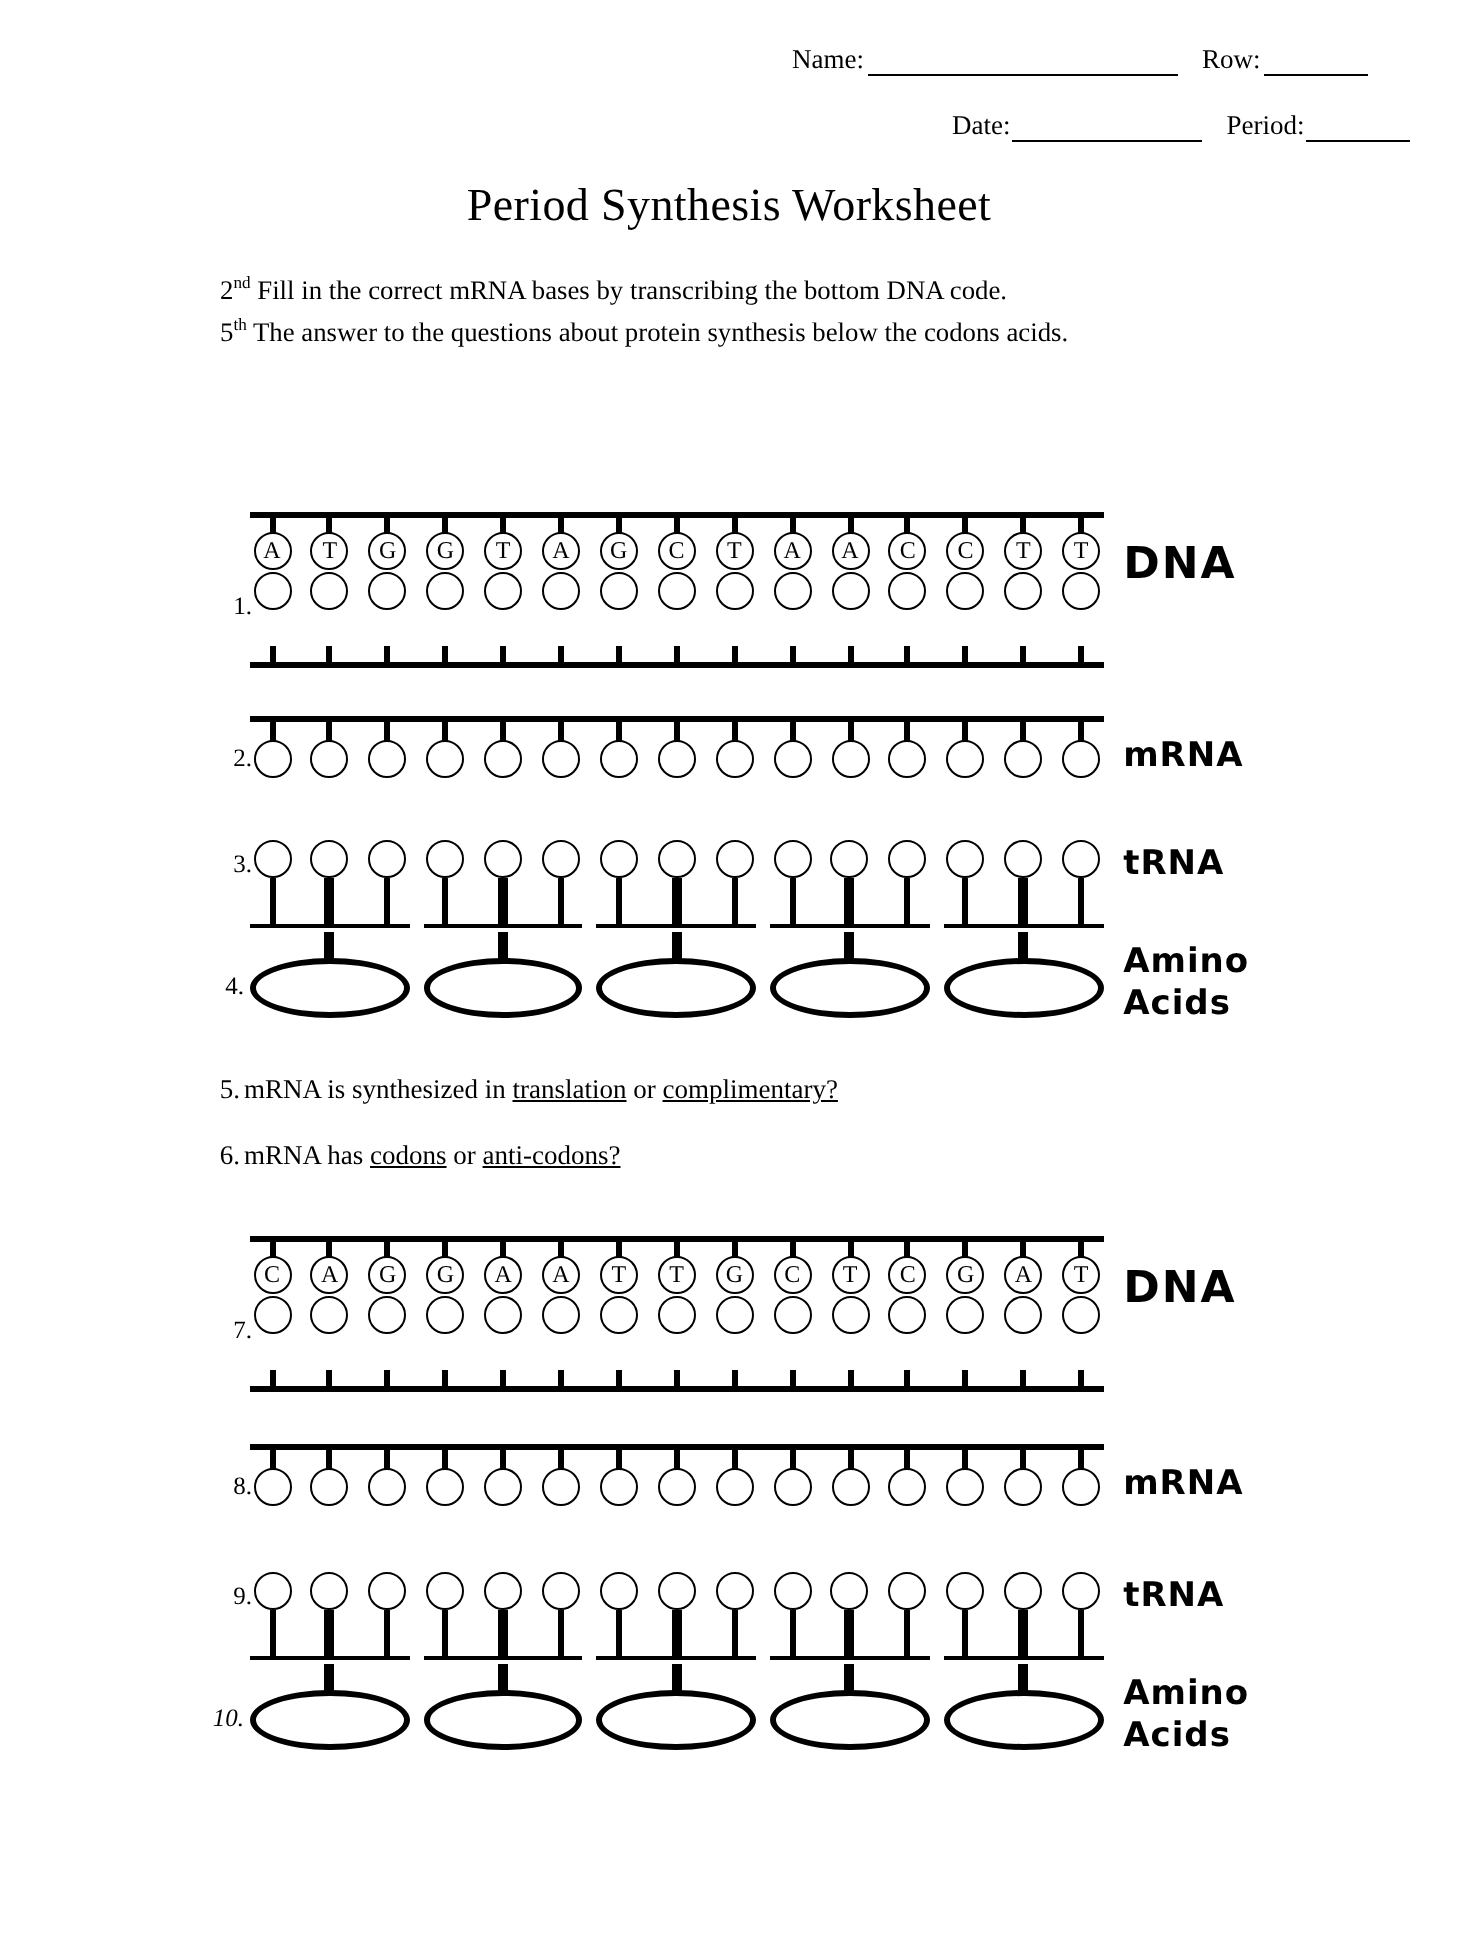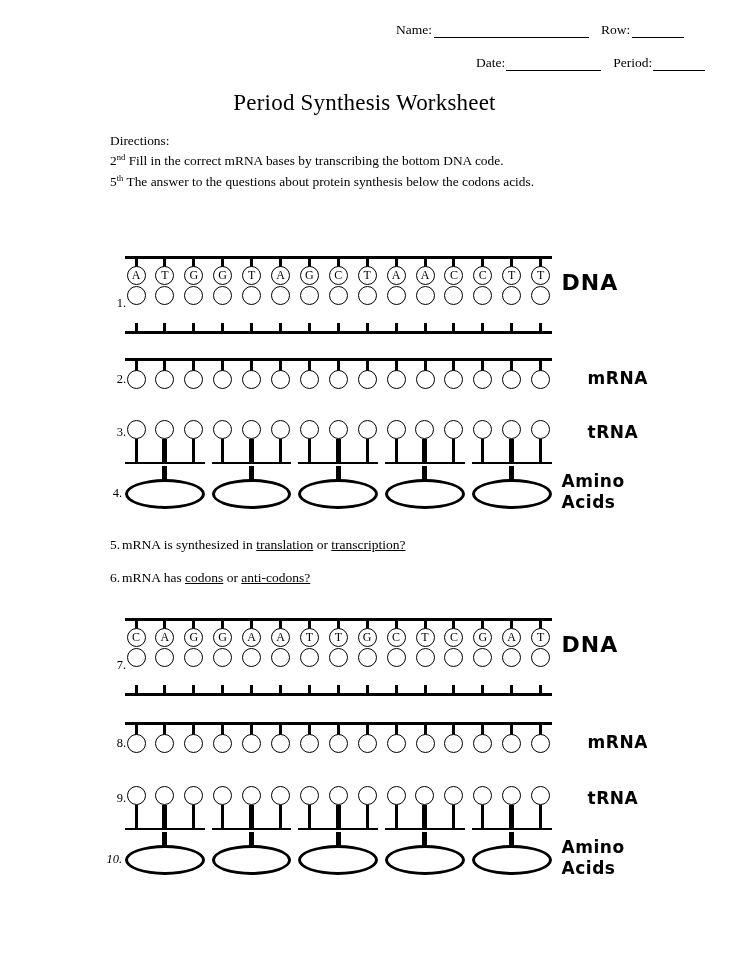--- a/index.html
+++ b/index.html
@@ -67,21 +67,21 @@
   .rlabel {
     position: absolute;
     font-family: "DejaVu Sans", sans-serif;
     font-weight: bold;
     color: #000;
     letter-spacing: .5px;
     line-height: 20px;
     white-space: pre-line;
   }
   .rlabel.big   { font-size: 22px; letter-spacing: 1px; }
-  .rlabel.mid   { font-size: 17px; margin-left: 26px; }
+  .rlabel.mid   { font-size: 17px; }
   .rlabel.two   { font-size: 17px; line-height: 21px; }
 
   
   .dna-block {
     position: absolute;
     left: 125px;
     width: 434px;
     height: 78px;
   }
   .dna-top-line, .dna-bot-line {
@@ -250,21 +250,20 @@
   <span class="lbl">Name:</span><span class="rule rule-name"></span><span class="lbl">Row:</span><span class="rule rule-row"></span>
 </div>
 
 <div class="hdr hdr-line2">
   <span class="lbl">Date:</span><span class="rule rule-date"></span><span class="lbl">Period:</span><span class="rule rule-period"></span>
 </div>
 
 <div class="title">Period Synthesis Worksheet</div>
 
 <div class="directions">
-  <div>Directions:</div>
   <div id="directions-list">
       <div><span class="ord">2</span><sup>nd</sup><span> Fill in the correct mRNA bases by transcribing the bottom DNA code.</span></div>
       <div><span class="ord">5</span><sup>th</sup><span> The answer to the questions about protein synthesis below the codons acids.</span></div>
     </div>
 </div>
 
 <div id="worksheet-root">
     <div class="dna-block" style="top: 256px; width: 426.6px;">
       <div class="dna-top-line"></div>
       <div class="dna-bot-line"></div>
@@ -791,15 +790,15 @@
         <div class="neck"></div>
         <div class="oval"></div>
       </div>
     </div>
     <div class="row-num" style="left: 96px; top: 852px; font-style: italic;">10.</div>
     <div class="rlabel two" style="left: 561.6px; top: 837px;">Amino
 Acids</div>
   </div>
 
 <div id="questions-root">
-    <div class="question" style="top: 537px;"><span class="qnum">5.</span><span>mRNA is synthesized in </span><u>translation</u><span> or </span><u>transcription?</u></div>
+    <div class="question" style="top: 537px;"><span class="qnum">5.</span><span>mRNA is synthesized in </span><u>translation</u><span> or </span><u>complimentary?</u></div>
     <div class="question" style="top: 570px;"><span class="qnum">6.</span><span>mRNA has </span><u>codons</u><span> or </span><u>anti-codons?</u></div>
   </div>
 
 </body></html>

